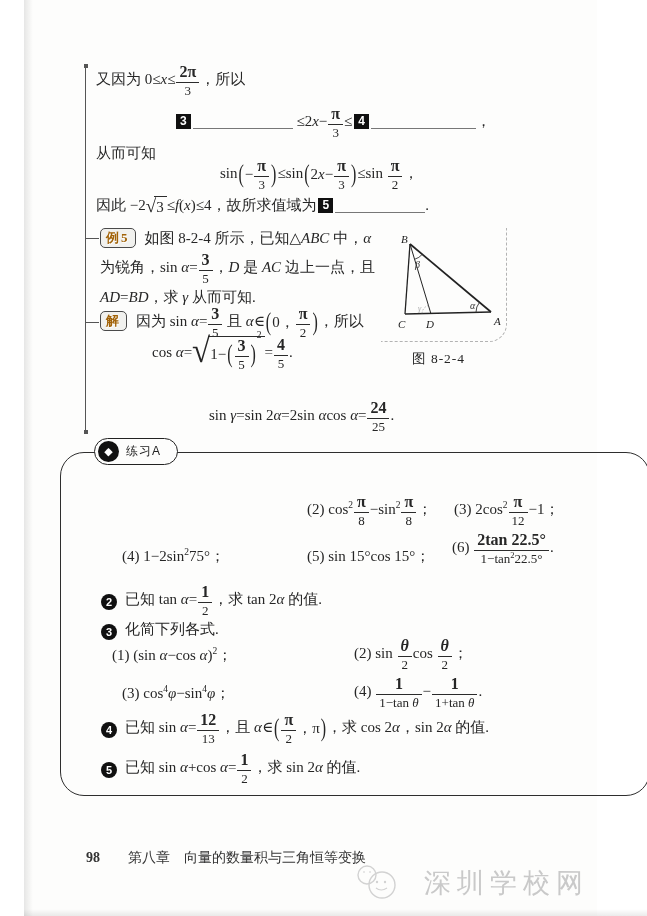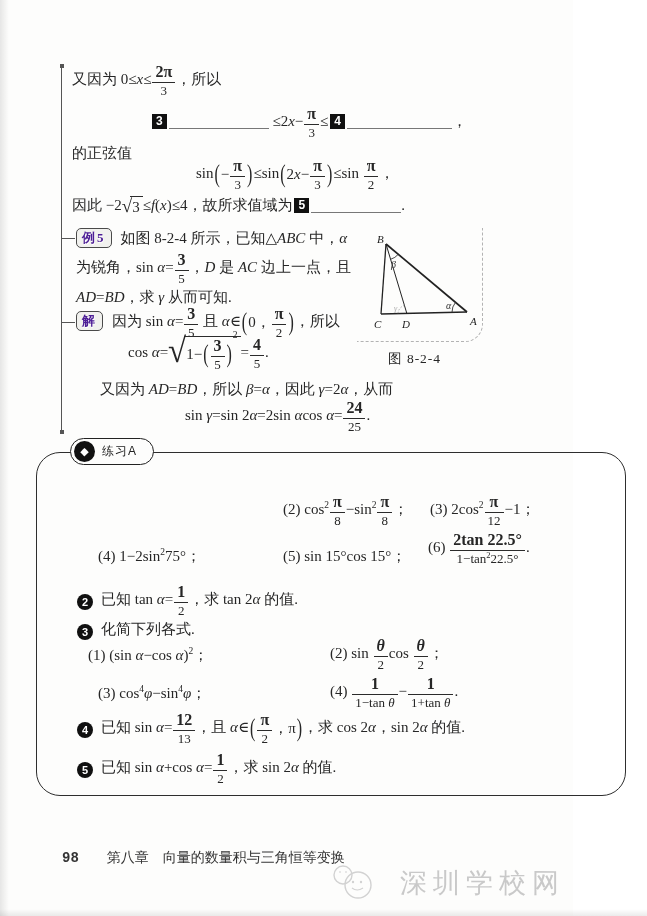--- a/index.html
+++ b/index.html
@@ -1,18 +1,18 @@
 <!DOCTYPE html>
 <html><head>
 <meta charset="utf-8">
 <style>
   html,body{margin:0;padding:0;}
   body{width:647px;height:916px;background:#ffffff;overflow:hidden;}
   #page{position:relative;width:573px;height:916px;background:#fdfdfc;
-        font-family:"Liberation Serif","DejaVu Serif",serif;color:#262626;font-size:15px;}
+        font-family:"Liberation Serif","DejaVu Serif",serif;color:#262626;font-size:15px;margin-left:24px;}
   .line{position:absolute;white-space:nowrap;line-height:1.3;}
   .rm{font-family:"Liberation Serif","DejaVu Serif",serif;}
   .it{font-family:"Liberation Serif","DejaVu Serif",serif;font-style:italic;}
   sup{font-size:9.5px;line-height:0;}
   
   .fr{display:inline-block;vertical-align:middle;text-align:center;margin:0 1px;}
   .fr .nu{display:block;padding:0 3px 1px;border-bottom:1.2px solid #2b2b2b;line-height:1.05;font-size:16px;font-weight:bold;}
   .fr .de{display:block;padding:1px 3px 0;line-height:1.05;font-size:13px;}
   .fr sup{font-size:8.5px;}
   
@@ -27,21 +27,21 @@
   
   .nbox{display:inline-block;background:#101010;color:#ffffff;font-family:"Liberation Sans","DejaVu Sans",sans-serif;
         font-weight:bold;font-size:12px;line-height:15px;padding:0 4px;margin:0 2px;vertical-align:1px;}
   .blank{display:inline-block;border-bottom:1.2px solid #777;height:14px;vertical-align:-3px;}
   
   .cnum{display:inline-block;background:#101010;color:#fff;border-radius:50%;width:16px;height:16px;line-height:16px;
         text-align:center;font-size:11px;font-family:"Liberation Sans","DejaVu Sans",sans-serif;font-weight:bold;
         margin-right:8px;vertical-align:-2px;}
   
   .badge{display:inline-block;border:1.5px solid #4a4a4a;border-radius:5px;padding:0 5px;height:18px;line-height:17px;
-         font-size:13px;font-weight:bold;color:#4c1d95;background:#f1f1ee;letter-spacing:2px;margin-right:9px;
+         font-size:13px;font-weight:bold;color:#a16207;background:#f1f1ee;letter-spacing:2px;margin-right:9px;
          vertical-align:1px;text-shadow:0.6px 0.6px 0 #fff;}
   
   .vrule{position:absolute;left:61px;top:66px;height:366px;border-left:1.1px solid #555;}
   .vrule::before,.vrule::after{content:"";position:absolute;left:-2.5px;width:4px;height:4px;background:#555;}
   .vrule::before{top:-2px;} .vrule::after{bottom:-2px;}
   .stub{position:absolute;border-top:1.1px solid #555;width:14px;left:61px;}
   .stub1{top:238px;} .stub2{top:322px;}
   
   .fig-dash{position:absolute;left:357px;top:228px;width:125px;height:113px;
             border-right:1.2px dashed #b3b3b3;border-bottom:1.2px dashed #b3b3b3;border-bottom-right-radius:18px;}
@@ -61,38 +61,38 @@
   .e4{left:76px;top:306px;} .e5{left:128px;top:336px;} .e6{left:100px;top:380px;} .e7{left:185px;top:400px;}
   .p-head1{left:77px;top:466px;}
   .p-r1c1{left:98px;top:502px;} .p-r1c2{left:283px;top:494px;} .p-r1c3{left:430px;top:494px;}
   .p-r2c1{left:98px;top:547px;} .p-r2c2{left:283px;top:547px;} .p-r2c3{left:428px;top:532px;}
   .p-i2{left:77px;top:584px;} .p-head3{left:77px;top:620px;}
   .p-r3c1{left:88px;top:646px;} .p-r3c2{left:330px;top:638px;}
   .p-r4c1{left:98px;top:684px;} .p-r4c2{left:330px;top:676px;}
   .p-i4{left:77px;top:712px;} .p-i5{left:77px;top:752px;}
   
   .footer{position:absolute;left:62px;top:849px;display:flex;align-items:baseline;gap:0;font-size:14px;color:#333;}
-  .footer .pg{font-family:Liberation Mono, monospace;font-weight:bold;margin-right:28px;}
+  .footer .pg{font-family:Liberation Serif, serif;font-weight:bold;margin-right:28px;}
   .footer .ch{margin-right:14px;}
   .wm{position:absolute;right:8px;top:862px;display:flex;align-items:center;gap:24px;color:#c9c9c9;}
   .wm-text{font-size:27px;letter-spacing:6px;font-family:"Liberation Serif","DejaVu Serif",serif;}
   
   .edge-left{position:absolute;left:0;top:0;width:9px;height:916px;
              background:linear-gradient(90deg,rgba(0,0,0,0.09),rgba(0,0,0,0));pointer-events:none;}
   .edge-bottom{position:absolute;left:0;top:909px;width:647px;height:7px;
              background:linear-gradient(0deg,rgba(0,0,0,0.08),rgba(0,0,0,0));pointer-events:none;}
 </style>
 </head>
 <body>
 
 <div id="page">
 
   <div class="line l1"><span class="rm">又因为 0≤</span><span class="it">x</span><span class="rm">≤</span><span class="fr"><span class="nu">2π</span><span class="de">3</span></span><span class="rm">，所以</span></div>
   <div class="line l2"><span class="nbox">3</span><span class="blank" style="width: 100px;"></span><span class="rm"> ≤2</span><span class="it">x</span><span class="rm">−</span><span class="fr"><span class="nu">π</span><span class="de">3</span></span><span class="rm">≤</span><span class="nbox">4</span><span class="blank" style="width: 105px;"></span><span class="rm">，</span></div>
-  <div class="line l3"><span class="rm">的正弦值</span></div>
+  <div class="line l3"><span class="rm">从而可知</span></div>
   <div class="line l4"><span class="rm">sin</span><span class="grp">
         <span class="bp">(</span>
         <span class="rm">−</span>
         <span class="fr">
           <span class="nu">π</span>
           <span class="de">3</span>
         </span>
         <span class="bp">)</span>
       </span><span class="rm">≤sin</span><span class="grp">
         <span class="bp">(</span>
@@ -140,21 +140,20 @@
             <span class="bp">(</span>
             <span class="fr">
               <span class="nu">3</span>
               <span class="de">5</span>
             </span>
             <span class="bp">)</span>
           </span>
           <sup>2</sup>
         </span>
       </span><span class="rm">=</span><span class="fr"><span class="nu">4</span><span class="de">5</span></span><span class="rm">.</span></div>
-  <div class="line e6"><span class="rm">又因为 </span><span class="it">AD</span><span class="rm">=</span><span class="it">BD</span><span class="rm">，所以 </span><span class="it">β</span><span class="rm">=</span><span class="it">α</span><span class="rm">，因此 </span><span class="it">γ</span><span class="rm">=2</span><span class="it">α</span><span class="rm">，从而</span></div>
   <div class="line e7"><span class="rm">sin </span><span class="it">γ</span><span class="rm">=sin 2</span><span class="it">α</span><span class="rm">=2sin </span><span class="it">α</span><span class="rm">cos </span><span class="it">α</span><span class="rm">=</span><span class="fr"><span class="nu">24</span><span class="de">25</span></span><span class="rm">.</span></div>
 
   <div class="fig-dash"></div>
   <svg class="fig-svg" width="128" height="96" viewBox="0 0 128 96">
     <line x1="24" y1="10" x2="19" y2="80" stroke="#222" stroke-width="1.3"></line>
     <line x1="19" y1="80" x2="105" y2="78" stroke="#222" stroke-width="1.3"></line>
     <line x1="24" y1="10" x2="105" y2="78" stroke="#222" stroke-width="1.7"></line>
     <line x1="24" y1="10" x2="45" y2="80" stroke="#222" stroke-width="1"></line>
     <path d="M 28.6 25.3 A 16 16 0 0 0 36.3 20.3" fill="none" stroke="#333" stroke-width="0.9"></path>
     <path d="M 93.5 68.4 A 15 15 0 0 0 90 78.3" fill="none" stroke="#333" stroke-width="0.9"></path>

